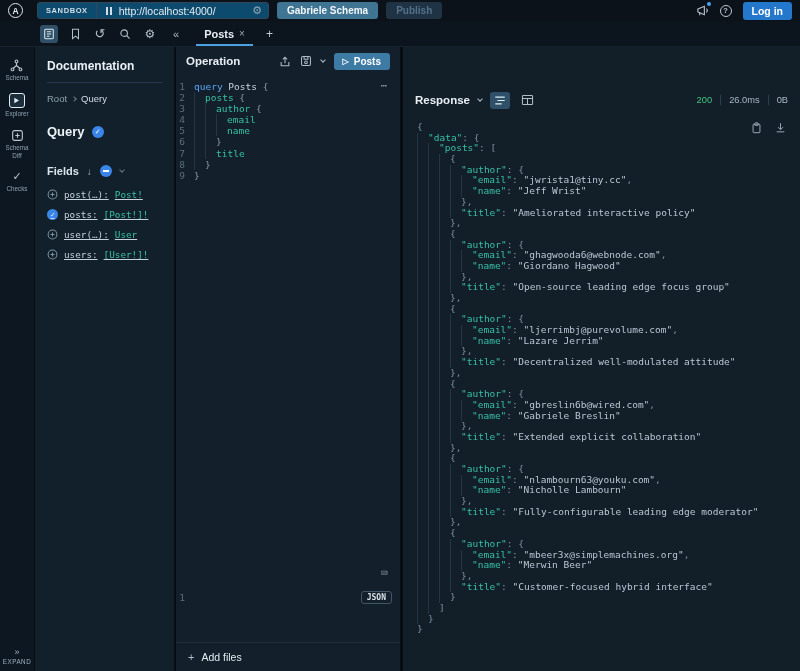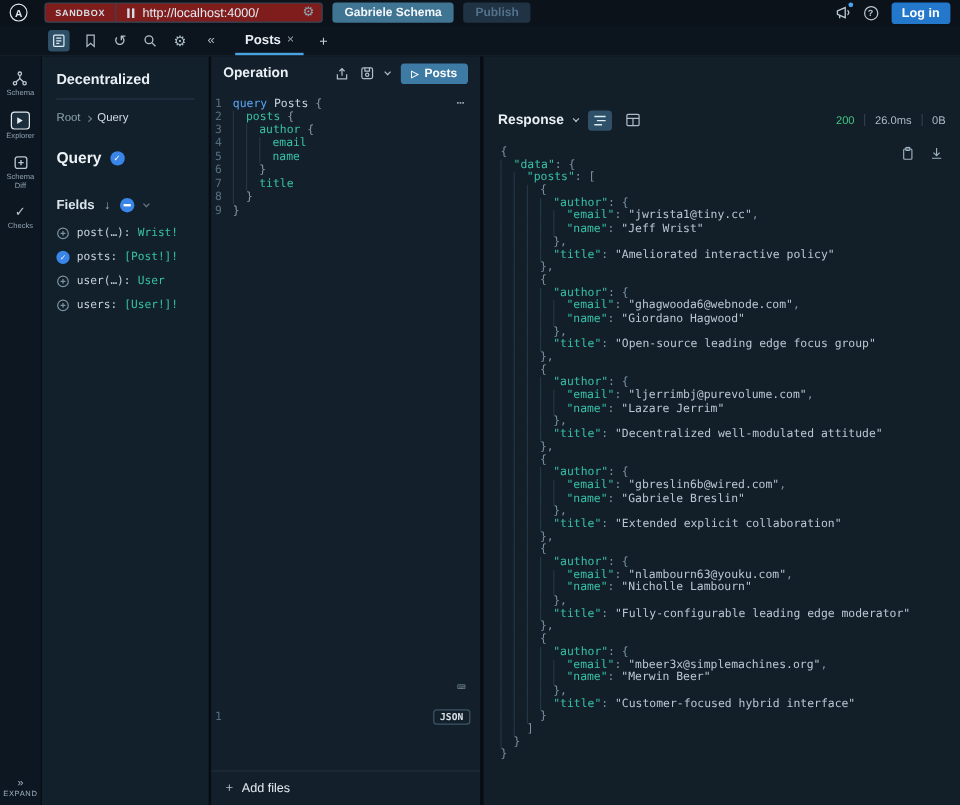--- a/index.html
+++ b/index.html
@@ -7,21 +7,21 @@
   #app {
     position:relative; width:800px; height:671px; overflow:hidden;
     background:#0b131c; color:#c6d2dc;
     font-family:"Liberation Sans", sans-serif; font-size:10px;
   }
   .mono { font-family:"DejaVu Sans Mono", monospace; }
 
   
   .topbar { height:21px; display:flex; align-items:center; padding:0 8px 0 8px; gap:8px; background:#0b121a; }
   .logo { width:15px; height:15px; border:1.6px solid #dfe8ee; border-radius:50%; display:flex; align-items:center; justify-content:center; font-size:8.5px; font-weight:bold; color:#dfe8ee; flex:0 0 auto; margin-right:6px; }
-  .urlbar { display:flex; align-items:center; height:17px; width:232px; background:#7f1d1d; border:1px solid #33475a; border-radius:3px; overflow:hidden; }
+  .urlbar { display:flex; align-items:center; height:17px; width:232px; background:#0c4a6e; border:1px solid #33475a; border-radius:3px; overflow:hidden; }
   .sandbox-chip { padding:0 8px; font-size:7.5px; font-weight:bold; letter-spacing:.6px; color:#d4dee6; border-right:1px solid #33475a; height:100%; display:flex; align-items:center; }
   .pause { display:flex; gap:2px; margin:0 7px 0 9px; }
   .pause i { display:block; width:2px; height:8px; background:#d4dee6; }
   .url-text { font-size:10.5px; color:#e4ecf2; flex:1; white-space:nowrap; }
   .url-gear { color:#8fa3b0; font-size:11px; padding:0 6px; line-height:1; }
   .btn { border-radius:3px; font-weight:bold; display:flex; align-items:center; justify-content:center; }
   .btn-refetch { background:#3f7493; color:#f2f7fa; font-size:10px; padding:3px 10px; }
   .btn-publish { background:#1f3344; color:#53718a; font-size:10px; padding:3px 10px; }
   .topbar-right { margin-left:auto; display:flex; align-items:center; gap:11px; }
   .mega-wrap { position:relative; color:#b9c7d2; display:flex; }
@@ -62,21 +62,21 @@
   .crumb-cur { color:#d3dde5; }
   .chev { width:4px; height:4px; border-right:1.2px solid #5e7navy; border-right:1.2px solid #64798a; border-bottom:1.2px solid #64798a; display:inline-block; transform:rotate(-45deg); }
   .chev-down { transform:rotate(45deg); margin-top:-2px; }
   .type-head { margin-top:20px; display:flex; align-items:center; gap:7px; }
   .type-head .t { font-size:13px; font-weight:bold; color:#ecf2f6; }
   .badge-check, .badge-minus { width:12px; height:12px; border-radius:50%; background:#3a86e8; color:#fff; display:flex; align-items:center; justify-content:center; font-size:7px; flex:0 0 auto; }
   .badge-minus i { display:block; width:6px; height:1.6px; background:#fff; }
   .fields-row { margin-top:26px; display:flex; align-items:center; gap:8px; color:#9fb3c0; }
   .fields-row .t { font-size:11px; font-weight:bold; color:#dbe5ec; }
   .sort-gl { font-size:10px; }
-  .field-list { margin-top:12px; display:flex; flex-direction:column; gap:9px; }
+  .field-list { margin-top:12px; display:flex; flex-direction:column; gap:9px;text-decoration:underline; }
   .field-item { display:flex; align-items:center; gap:6px; font-size:9.3px; }
   .f-name { color:#c6d2dc; white-space:nowrap; }
   .f-type { color:#38c0a8; white-space:nowrap; }
   .circle-plus { color:#7d93a3; display:flex; flex:0 0 auto; }
 
   
   .op { width:224px; background:#131f2a; display:flex; flex-direction:column; }
   .panel-head { height:28px; display:flex; align-items:center; padding:0 10px; gap:9px; }
   .panel-title { font-size:11.5px; font-weight:bold; color:#e9eff4; }
   .op-icons { margin-left:auto; display:flex; align-items:center; gap:9px; color:#aebfca; }
@@ -210,21 +210,21 @@
         <span class="check-gl">✓</span>
         <span class="lbl">Checks</span>
       </div>
       <div class="expand">
         <span class="arr">»</span>
         <span class="lbl">EXPAND</span>
       </div>
     </div>
 
     <div class="docs">
-      <div class="docs-title">Decentralized</div>
+      <div class="docs-title">Documentation</div>
       <div class="docs-hr"></div>
       <div class="crumbs">
         <span class="crumb-root">Root</span>
         <span class="chev"></span>
         <span class="crumb-cur">Query</span>
       </div>
       <div class="type-head">
         <span class="t">Query</span>
         <span class="badge-check">✓</span>
       </div>
@@ -238,21 +238,21 @@
       </div>
       <div class="field-list mono" id="field-list">
           <div class="field-item">
             <span class="circle-plus">
               <svg width="11" height="11" viewBox="0 0 12 12" fill="none" stroke="currentColor" stroke-width="1.1">
                 <circle cx="6" cy="6" r="4.8"></circle>
                 <path d="M6 3.8 V8.2 M3.8 6 H8.2"></path>
               </svg>
             </span>
             <span class="f-name">post(…):</span>
-            <span class="f-type">Wrist!</span>
+            <span class="f-type">Post!</span>
           </div>
           <div class="field-item">
             <span class="badge-check" style="width: 11px; height: 11px;">✓</span>
             <span class="f-name">posts:</span>
             <span class="f-type">[Post!]!</span>
           </div>
           <div class="field-item">
             <span class="circle-plus">
               <svg width="11" height="11" viewBox="0 0 12 12" fill="none" stroke="currentColor" stroke-width="1.1">
                 <circle cx="6" cy="6" r="4.8"></circle>

